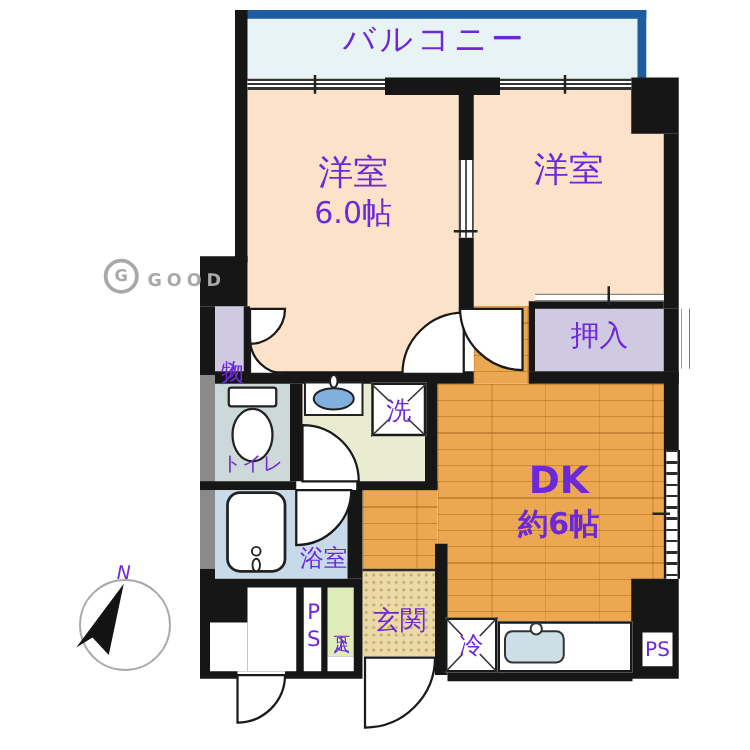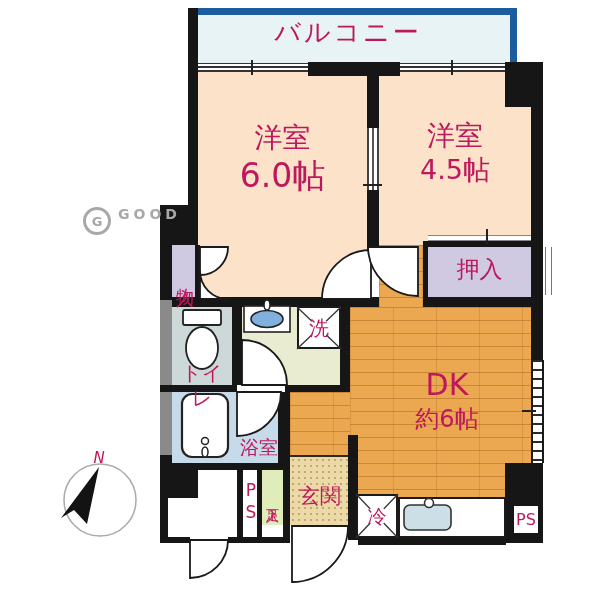--- a/index.html
+++ b/index.html
@@ -6,25 +6,25 @@
   #plan{position:relative;width:600px;height:600px;background:#fff;overflow:hidden;}
   #plan > div{position:absolute;box-sizing:border-box;}
   .a{z-index:1;}
   .win{z-index:11;}
   .w{background:#161616;z-index:10;}
   .wg{background:#8a8a8a;z-index:10;}
   .gap{background:#fff;z-index:12;}
   .box{z-index:13;background:#fff;border:2.5px solid #1a1a1a;}
   .flat{z-index:13;background:#fff;}
   svg.overlay{position:absolute;left:0;top:0;z-index:20;pointer-events:none;}
-  .lbl{position:absolute;z-index:30;color:#be185d;text-align:center;line-height:1.25;}
+  .lbl{position:absolute;z-index:30;color:#6d28d9;text-align:center;line-height:1.25;}
   .vtext{writing-mode:vertical-rl;text-orientation:upright;}
   .logo-circle{display:flex;align-items:center;justify-content:center;
     border:3px solid #a8a8a8;border-radius:50%;color:#a8a8a8;font-weight:bold;}
-  .gray{color:#a8a8a8;font-weight:bold;text-align:left;}
+  .gray{color:#a8a8a8;font-weight:bold;text-align:left;margin-top:11px;}
 </style>
 </head>
 <body>
 
 <div id="plan">
 
   <div class="a" style="left:188px;top:8px;width:329px;height:55px;background:#e8f3f6;border-top:7px solid #1d5c9f;border-right:7px solid #1d5c9f;"></div>
   <div class="a" style="left:198px;top:63px;width:169px;height:244px;background:#fbe2c8;"></div>
   <div class="a" style="left:379px;top:63px;width:152px;height:182px;background:#fbe2c8;"></div>
   <div class="a" style="left:379px;top:245px;width:49px;height:62px;background-color:#eca850;background-image:repeating-linear-gradient(180deg,rgba(150,85,15,.4) 0 1px,transparent 1px 13px),repeating-linear-gradient(90deg,rgba(150,85,15,.22) 0 1px,transparent 1px 43px);"></div>
@@ -132,38 +132,37 @@
     <g>
       <circle cx="100" cy="500" r="36" fill="#fff" stroke="#aaa" stroke-width="1.5"></circle>
       <path d="M99,467 L87,524 L74,510 L61,518 Z" fill="#131313"></path>
     </g>
   </svg>
 
   <div class="lbl" style="left:238px;top:16px;width:220px;font-size:26px;letter-spacing:3px;">バルコニー</div>
 
   <div class="lbl" style="left:198px;top:120px;width:169px;font-size:28px;">
     <div>洋室</div>
-    <div style="font-size:33px;">6.0帖</div>
+    <div style="font-size:24px;">6.0帖</div>
   </div>
 
   <div class="lbl" style="left:379px;top:118px;width:152px;font-size:28px;">
     <div>洋室</div>
-    <div style="font-size:27px;">4.5帖</div>
   </div>
 
-  <div class="lbl" style="left:362px;top:366px;width:170px;font-size:30px;">
+  <div class="lbl" style="left:362px;top:366px;width:170px;font-size:30px;font-weight:bold;">
     <div>DK</div>
     <div style="font-size:24px;">約6帖</div>
   </div>
 
   <div class="lbl" style="left:428px;top:255px;width:103px;font-size:23px;">押入</div>
 
   <div class="lbl vtext" style="left:175px;top:251px;height:46px;font-size:18px;line-height:20px;">物入</div>
 
-  <div class="lbl" style="left:172px;top:361px;width:60px;font-size:20px;">トイレ</div>
+  <div class="lbl" style="left:172px;top:361px;width:60px;font-size:16px;">トイレ</div>
 
   <div class="lbl" style="left:297px;top:316px;width:44px;font-size:20px;">洗</div>
 
   <div class="lbl" style="left:228px;top:436px;width:62px;font-size:19px;">浴室</div>
 
   <div class="lbl" style="left:290px;top:483px;width:60px;font-size:21px;">玄関</div>
 
   <div class="lbl vtext" style="left:264px;top:474px;height:50px;font-size:13px;line-height:17px;">下足入</div>
 
   <div class="lbl vtext" style="left:244px;top:479px;height:46px;font-size:17px;line-height:13px;letter-spacing:2px;">PS</div>

